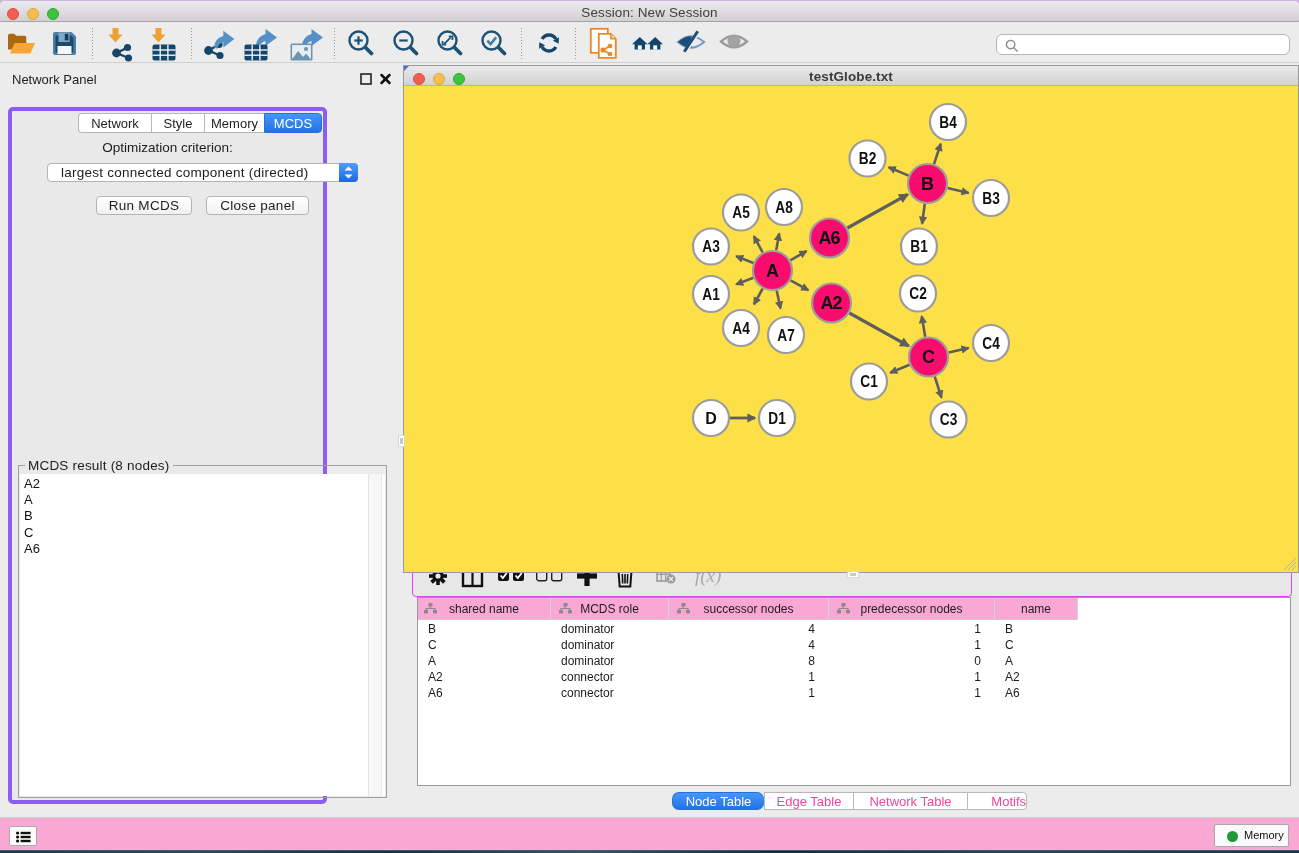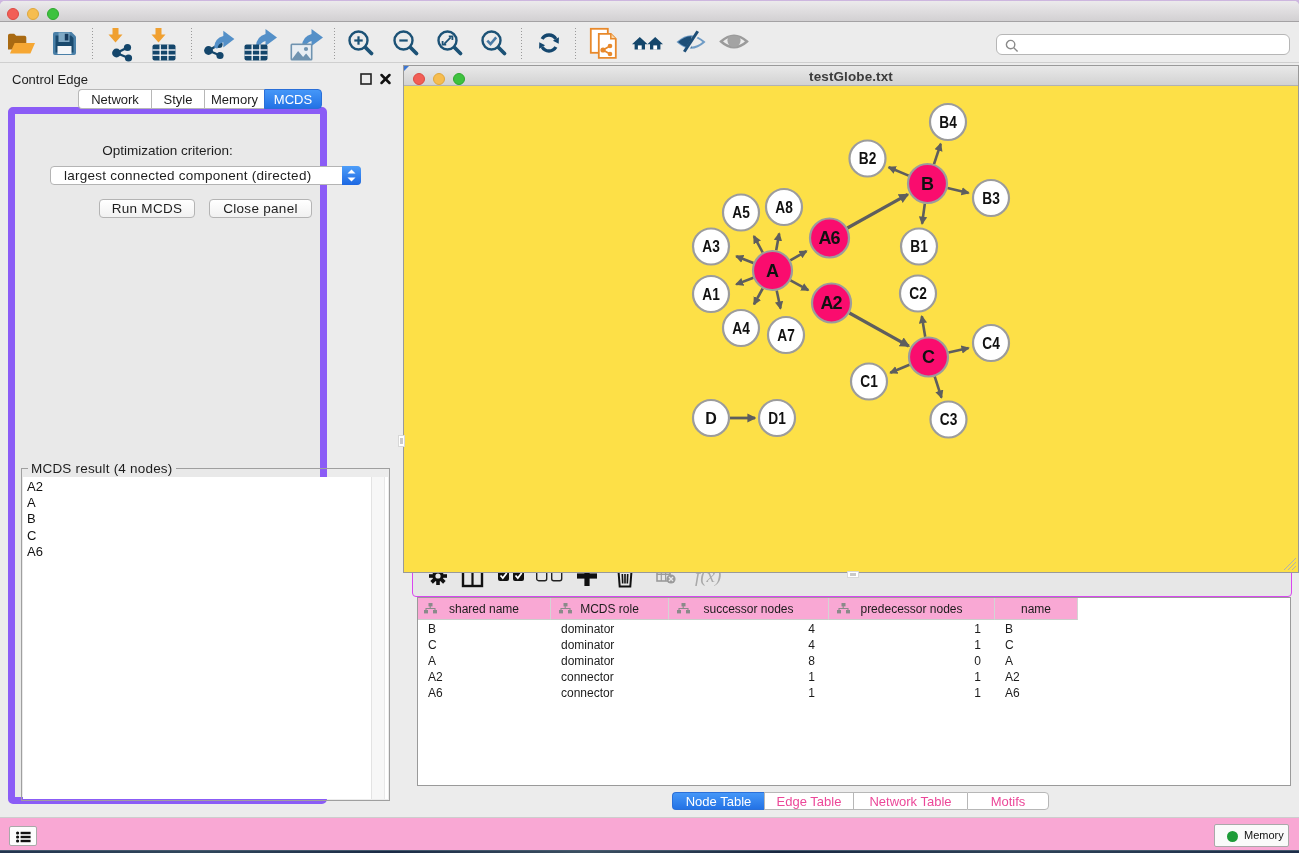--- a/index.html
+++ b/index.html
@@ -16,26 +16,26 @@
 #titlebar .y { left:26.5px; background:#f6bd4f; border:0.5px solid #dfa73c; }
 #titlebar .g { left:46.5px; background:#3ec23f; border:0.5px solid #2fa82f; }
 
 #toolbar { position:absolute; left:0; top:22px; width:1299px; height:40px; background:#ececec; border-bottom:1px solid #cfcfcf; }
 .tsep { position:absolute; top:5px; height:31px; width:1px; background:repeating-linear-gradient(#9a9a9a 0 1px, transparent 1px 3px); }
 #searchbox { position:absolute; left:996px; top:33px; width:294px; height:21px; background:#fff; border:1px solid #b6b6b6; border-radius:6px; }
 
 
 #cp-title { position:absolute; left:12px; top:71px; font-size:13px; color:#1d1d1d; }
 .hdrbtns { position:absolute; }
-#cp-tabs { position:absolute; left:78px; top:88px; height:20px; display:flex; font-size:13px;justify-content:flex-end; }
+#cp-tabs { position:absolute; left:78px; top:112px; height:20px; display:flex; font-size:13px;justify-content:flex-end; }
 .seg { height:20px; line-height:19px; text-align:center; background:#fff; border:1px solid #b7b7b7; border-right:none; color:#1d1d1d; }
 .seg.first { border-radius:4px 0 0 4px; }
 .seg.last  { border-radius:0 4px 4px 0; border-right:1px solid #b7b7b7; }
 .seg.sel { background:linear-gradient(#4597f8,#2372e5); color:#fff; border-color:#2a6fd8; }
-#cp-panel { position:absolute; left:8px; top:106px; width:319px; height:697px; background:#e9e9e9; border:7px solid #8b5cf6; border-radius:5px; }
+#cp-panel { position:absolute; left:8px; top:106px; width:319px; height:697px; background:#e9e9e9; border:4px solid #8b5cf6; border-radius:5px; }
 #opt-label { position:absolute; left:0; width:100%; top:29px; text-align:center; font-size:13.5px; color:#1d1d1d; }
 #dropdown { position:absolute; left:35px; top:52px; width:311px; height:19px; background:#fff; border:1px solid #b4b4b4; border-radius:4px; font-size:13.5px; letter-spacing:0.25px; color:#1d1d1d; line-height:18px; padding-left:13px; }
 #dd-step { position:absolute; right:-1px; top:-1px; width:19px; height:19px; border-radius:0 4px 4px 0; background:linear-gradient(#4e9ef9,#1c67e2); }
 .btn { position:absolute; top:85px; height:19px; background:linear-gradient(#ffffff,#f1f1f1); border:1px solid #b4b4b4; border-radius:4px; font-size:13.5px; letter-spacing:0.3px; color:#1d1d1d; text-align:center; line-height:18px; }
 #fieldset { position:absolute; left:6px; top:354px; width:369px; height:333px; border:1px solid #9f9f9f; }
 #fs-legend { position:absolute; left:6px; top:-8px; background:#e9e9e9; font-size:13.5px; letter-spacing:0.2px; color:#1d1d1d; padding:0 3px; }
 #fs-list { position:absolute; left:1px; top:8px; width:365px; height:322px; background:#fff; font-size:13px; color:#111; line-height:16.2px; padding:2px 0 0 4px; }
 #fs-scroll { position:absolute; right:4px; top:8px; width:14px; height:322px; background:#f7f7f7; border-left:1px solid #e3e3e3; border-right:1px solid #e8e8e8; }
 
 
@@ -50,38 +50,39 @@
 
 #tp-title { position:absolute; left:415px; top:546px; font-size:13px; color:#1d1d1d; }
 #tp-toolbar { position:absolute; left:412px; top:553px; width:880px; height:43px; background:#e7e7e7; border:1px solid #d946ef; border-radius:4px; }
 #tbl { position:absolute; left:417px; top:596px; width:874px; height:189px; background:#fff; border:1px solid #9a9a9a; font-size:12px; color:#1c1c1c; }
 .th { position:absolute; top:0; height:22px; background:#f9a8d4; border-right:1px solid #d4d4d4; border-bottom:1px solid #cccccc; text-align:center; line-height:22px; }
 .td { position:absolute; height:16px; line-height:16px; }
 #tbl-tabs { position:absolute; left:672px; top:791px; height:18px; display:flex; font-size:13px; }
 .seg2 { height:18px; line-height:17px; text-align:center; background:#fff; border:1px solid #b7b7b7; border-right:none; color:#ec4899; }
 .seg2.first { border-radius:4px 0 0 4px; }
 .seg2.last  { border-radius:0 4px 4px 0; border-right:1px solid #b7b7b7; }
-.seg2.sel { background:linear-gradient(#4597f8,#2372e5); color:#fff; border-color:#2a6fd8; }
+.seg2.sel { background:linear-gradient(#4597f8,#2372e5); color:#fff; border-color:#2a6fd8;border-radius:7px; }
 
 
 #statusbar { position:absolute; left:0; top:816px; width:1299px; height:34px; background:#f9a8d4; border-top:1px solid #cdcdcd; }
 #listbtn { position:absolute; left:9px; top:8px; width:28px; height:20px; background:#fdfdfd; border:1px solid #a9a9a9; border-radius:2px; }
 #membtn { position:absolute; right:10px; top:6px; width:75px; height:23px; background:#fafafa; border:1px solid #a9a9a9; border-radius:2px; font-size:11px; color:#111; }
 #membtn .dot { position:absolute; left:12px; top:5.5px; width:11px; height:11px; border-radius:50%; background:#1d9b38; }
 #membtn .lbl { position:absolute; left:29px; top:4px; }
 #bottomstrip { position:absolute; left:0; top:849.5px; width:1299px; height:3.5px; border-top:0.5px solid #46596d; background:linear-gradient(90deg,#22344e,#31475c 15%,#1a2a45 30%,#3c5062 45%,#172640 60%,#2e4257 78%,#1c2d49 100%); }
 </style>
 </head>
 <body>
 <div id="app">
   <div id="winbody">
     <div id="titlebar">
       <div class="tl r"></div>
         <div class="tl y"></div>
         <div class="tl g"></div>
+      <div class="title">Session: New Session</div>
     </div>
     <div id="toolbar">
       <div class="tsep" style="left:92px;"></div>
       <div class="tsep" style="left:191px;"></div>
       <div class="tsep" style="left:334px;"></div>
       <div class="tsep" style="left:521px;"></div>
       <div class="tsep" style="left:575px;"></div>
       <svg style="position:absolute; left:0; top:0;" width="760" height="40" viewBox="0 0 760 40">
 
         <g transform="translate(6,9)">
@@ -224,41 +225,41 @@
         </g>
       </svg>
     </div>
     <div id="searchbox">
       <svg style="position:absolute; left:8px; top:4px;" width="14" height="14" viewBox="0 0 14 14" fill="none" stroke="#8a8a8a">
         <circle cx="5.6" cy="5.6" r="4.2" stroke-width="1.4"></circle>
         <line x1="8.8" y1="8.8" x2="12.6" y2="12.6" stroke-width="1.4"></line>
       </svg>
     </div>
 
-    <div id="cp-title">Control Edge</div>
+    <div id="cp-title">Network Panel</div>
     <svg class="hdrbtns" style="left:360px; top:72px;" width="32" height="12" viewBox="0 0 32 12">
       <rect x="1" y="1" width="10" height="10" fill="none" stroke="#222" stroke-width="1.6"></rect>
       <g stroke="#111" stroke-width="2.5" stroke-linecap="round">
         <line x1="21.5" y1="2" x2="29.5" y2="10"></line>
           <line x1="29.5" y1="2" x2="21.5" y2="10"></line>
       </g>
     </svg>
     <div id="cp-panel">
       <div id="opt-label">Optimization criterion:</div>
       <div id="dropdown">largest connected component (directed)
         <div id="dd-step">
           <svg width="19" height="19" viewBox="0 0 19 19">
               <path d="M5.5,7.5 L9.5,3.5 L13.5,7.5 z M5.5,11.5 L9.5,15.5 L13.5,11.5 z" fill="#fff"></path>
             </svg>
         </div>
       </div>
       <div class="btn" style="left:84px; width:96px;">Run MCDS</div>
       <div class="btn" style="left:194px; width:103px;">Close panel</div>
       <div id="fieldset">
-        <div id="fs-legend">MCDS result (4 nodes)</div>
+        <div id="fs-legend">MCDS result (8 nodes)</div>
         <div id="fs-list">A2<br>A<br>B<br>C<br>A6</div>
         <div id="fs-scroll"></div>
       </div>
     </div>
     <div id="cp-tabs">
       <div class="seg first" style="width:73px;">Network</div>
       <div class="seg" style="width:53px;">Style</div>
       <div class="seg" style="width:60px;">Memory</div>
       <div class="seg sel last" style="width:58px;">MCDS</div>
     </div>
@@ -365,21 +366,21 @@
       <div class="td" style="left:10px; top:23px;">B<br>C<br>A<br>A2<br>A6</div>
       <div class="td" style="left:143px; top:23px;">dominator<br>dominator<br>dominator<br>connector<br>connector</div>
       <div class="td" style="left:251px; top:23px; width:146px; text-align:right;">4<br>4<br>8<br>1<br>1</div>
       <div class="td" style="left:411px; top:23px; width:152px; text-align:right;">1<br>1<br>0<br>1<br>1</div>
       <div class="td" style="left:587px; top:23px;">B<br>C<br>A<br>A2<br>A6</div>
     </div>
     <div id="tbl-tabs">
       <div class="seg2 sel first" style="width:92px;">Node Table</div>
       <div class="seg2" style="width:89px;">Edge Table</div>
       <div class="seg2" style="width:114px;">Network Table</div>
-      <div class="seg2 last" style="width:82px;">Motifs</div>
+      <div class="seg2 last" style="width:60px;text-align:right;">Motifs</div>
     </div>
 
     <div id="statusbar">
       <div id="listbtn">
         <svg style="position:absolute;left:6px;top:3.5px;" width="15" height="12" viewBox="0 0 15 12">
           <g fill="#111">
             <circle cx="1.6" cy="2" r="1.6"></circle>
               <circle cx="1.6" cy="6" r="1.6"></circle>
               <circle cx="1.6" cy="10" r="1.6"></circle>
             <rect x="4.6" y="0.8" width="10" height="2.4"></rect>

